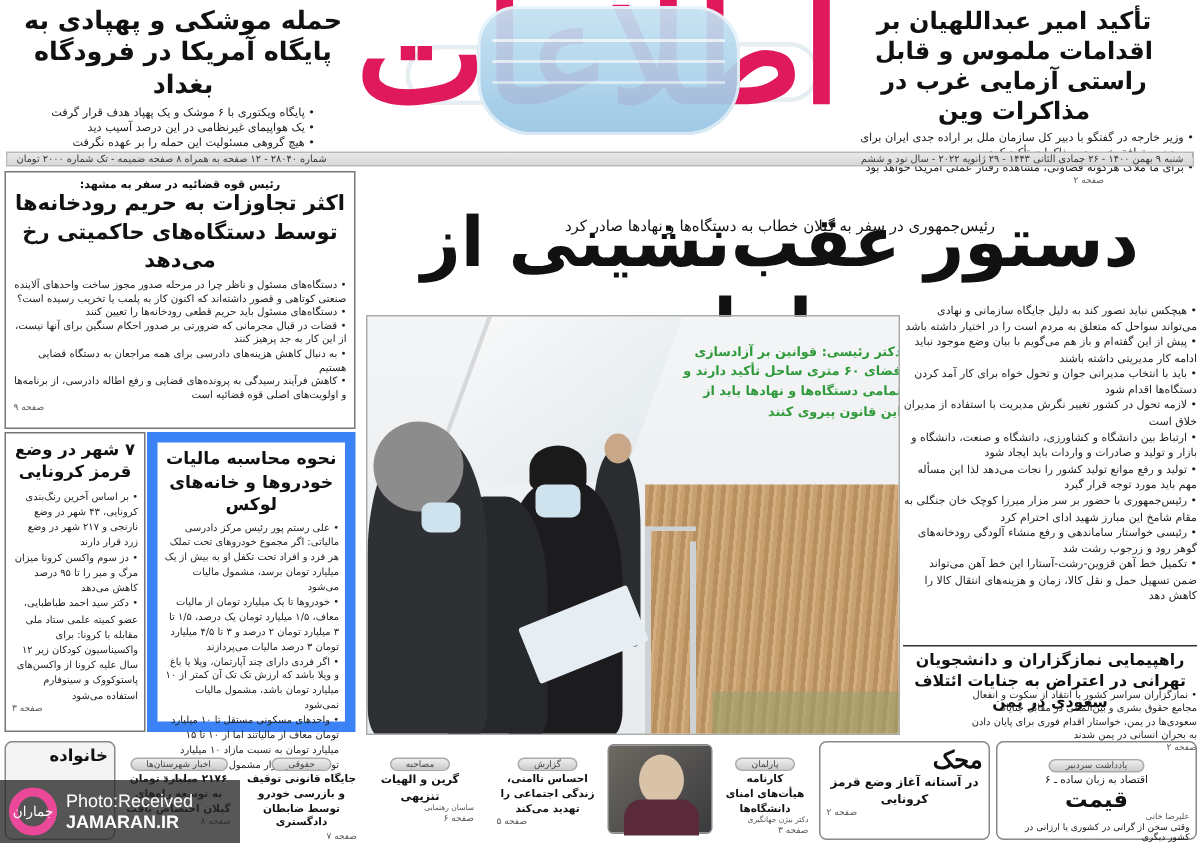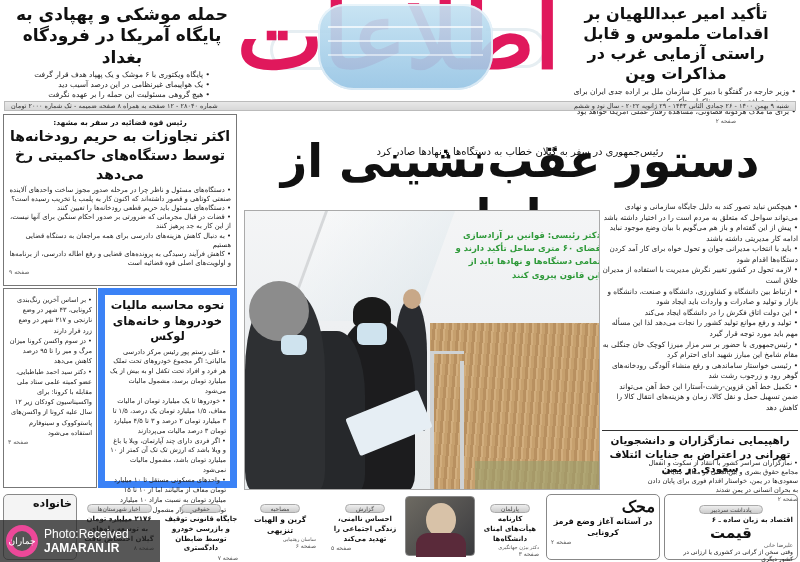--- a/index.html
+++ b/index.html
@@ -107,20 +107,21 @@
   <div style="margin-top:3px;">
     <div class="bul" style="font-size:6.6px; line-height:1.5;">• <span>علی رستم پور رئیس مرکز دادرسی مالیاتی: اگر مجموع خودروهای تحت تملک هر فرد و افراد تحت تکفل او به بیش از یک میلیارد تومان برسد، مشمول مالیات می‌شود</span></div>
     <div class="bul" style="font-size:6.6px; line-height:1.5;">• <span>خودروها تا یک میلیارد تومان از مالیات معاف، ۱/۵ میلیارد تومان یک درصد، ۱/۵ تا ۳ میلیارد تومان ۲ درصد و ۳ تا ۴/۵ میلیارد تومان ۳ درصد مالیات می‌پردازند</span></div>
     <div class="bul" style="font-size:6.6px; line-height:1.5;">• <span>اگر فردی دارای چند آپارتمان، ویلا یا باغ و ویلا باشد که ارزش تک تک آن کمتر از ۱۰ میلیارد تومان باشد، مشمول مالیات نمی‌شود</span></div>
     <div class="bul" style="font-size:6.6px; line-height:1.5;">• <span>واحدهای مسکونی مستقل تا ۱۰ میلیارد تومان معاف از مالیاتند اما از ۱۰ تا ۱۵ میلیارد تومان به نسبت مازاد ۱۰ میلیارد تومان، یک در هزار مشمول مالیات است</span></div>
   </div>
   <div class="pg" style="text-align:left;">صفحه ۴</div>
 </div>
 
 <div class="abs col-7shahr rtl">
+  <div class="hl ctr" style="font-size:11px; line-height:1.4;">۷ شهر در وضع قرمز کرونایی</div>
   <div style="margin-top:3px;">
     <div class="bul" style="font-size:6.6px; line-height:1.55;">• <span>بر اساس آخرین رنگ‌بندی کرونایی، ۴۳ شهر در وضع نارنجی و ۲۱۷ شهر در وضع زرد قرار دارند</span></div>
     <div class="bul" style="font-size:6.6px; line-height:1.55;">• <span>دز سوم واکسن کرونا میزان مرگ و میر را تا ۹۵ درصد کاهش می‌دهد</span></div>
     <div class="bul" style="font-size:6.6px; line-height:1.55;">• <span>دکتر سید احمد طباطبایی، عضو کمیته علمی ستاد ملی مقابله با کرونا: برای واکسیناسیون کودکان زیر ۱۲ سال علیه کرونا از واکسن‌های پاستوکووک و سینوفارم استفاده می‌شود</span></div>
   </div>
   <div class="pg" style="text-align:left;">صفحه ۳</div>
 </div>
 
 <div class="abs kicker">رئیس‌جمهوری در سفر به گیلان خطاب به دستگاه‌ها و نهادها صادر کرد</div>
 <div class="abs main-head">دستور عقب‌نشینی از ساحل</div>
@@ -145,36 +146,35 @@
   <div class="person" style="left:105px; top:192px; width:78px; height:40px; background:#e6eef4; transform:rotate(-22deg); border-radius:2px;"></div>
   <div class="caption">دکتر رئیسی: قوانین بر آزادسازی فضای ۶۰ متری ساحل تأکید دارند و تمامی دستگاه‌ها و نهادها باید از این قانون پیروی کنند</div>
 </div>
 
 <div class="abs col-right rtl">
   <div class="bul">• <span>هیچکس نباید تصور کند به دلیل جایگاه سازمانی و نهادی می‌تواند سواحل که متعلق به مردم است را در اختیار داشته باشد</span></div>
   <div class="bul">• <span>پیش از این گفته‌ام و باز هم می‌گویم با بیان وضع موجود نباید ادامه کار مدیریتی داشته باشند</span></div>
   <div class="bul">• <span>باید با انتخاب مدیرانی جوان و تحول خواه برای کار آمد کردن دستگاه‌ها اقدام شود</span></div>
   <div class="bul">• <span>لازمه تحول در کشور تغییر نگرش مدیریت با استفاده از مدیران خلاق است</span></div>
   <div class="bul">• <span>ارتباط بین دانشگاه و کشاورزی، دانشگاه و صنعت، دانشگاه و بازار و تولید و صادرات و واردات باید ایجاد شود</span></div>
-  <div class="bul">• <span>این دولت اتاق فکرش را در دانشگاه ایجاد می‌کند</span></div>
   <div class="bul">• <span>تولید و رفع موانع تولید کشور را نجات می‌دهد لذا این مسأله مهم باید مورد توجه قرار گیرد</span></div>
   <div class="bul">• <span>رئیس‌جمهوری با حضور بر سر مزار میرزا کوچک خان جنگلی به مقام شامخ این مبارز شهید ادای احترام کرد</span></div>
   <div class="bul">• <span>رئیسی خواستار ساماندهی و رفع منشاء آلودگی رودخانه‌های گوهر رود و زرجوب رشت شد</span></div>
   <div class="bul">• <span>تکمیل خط آهن قزوین-رشت-آستارا این خط آهن می‌تواند ضمن تسهیل حمل و نقل کالا، زمان و هزینه‌های انتقال کالا را کاهش دهد</span></div>
 </div>
 
 <div class="abs rah-head">راهپیمایی نمازگزاران و دانشجویان تهرانی در اعتراض به جنایات ائتلاف سعودی در یمن</div>
 <div class="abs rah-body rtl">
   <div class="bul" style="font-size:6.6px;margin-left:40px;">• <span>نمازگزاران سراسر کشور با انتقاد از سکوت و انفعال مجامع حقوق بشری و بین‌المللی در مقابل جنایات سعودی‌ها در یمن، خواستار اقدام فوری برای پایان دادن به بحران انسانی در یمن شدند</span></div>
   <div class="pg">صفحه ۲</div>
 </div>
 
 <div class="abs strip rtl" style="left:664px; width:134px;">
   <div class="ctr"><span class="tag">یادداشت سردبیر</span></div>
-  <div class="ctr" style="font-size:7px; font-weight:bold;text-align:right;">اقتصاد به زبان ساده ـ ۶</div>
+  <div class="ctr" style="font-size:7px; font-weight:normal;">اقتصاد به زبان ساده ـ ۶</div>
   <div class="ctr" style="font-size:15px; font-weight:bold; line-height:1.2;">قیمت</div>
   <div style="font-size:5.5px; color:#555;">علیرضا خانی</div>
   <div style="font-size:6px;">وقتی سخن از گرانی در کشوری یا ارزانی در کشور دیگری</div>
 </div>
 
 <div class="abs strip rtl" style="left:546px; width:114px;">
   <div style="font-size:16px; font-weight:bold; font-family:'DejaVu Serif', serif; ">محک</div>
   <div class="strip-head" style="font-size:8px;">در آستانه آغاز وضع قرمز کرونایی</div>
   <div class="pg" style="text-align:left;">صفحه ۲</div>
 </div>

